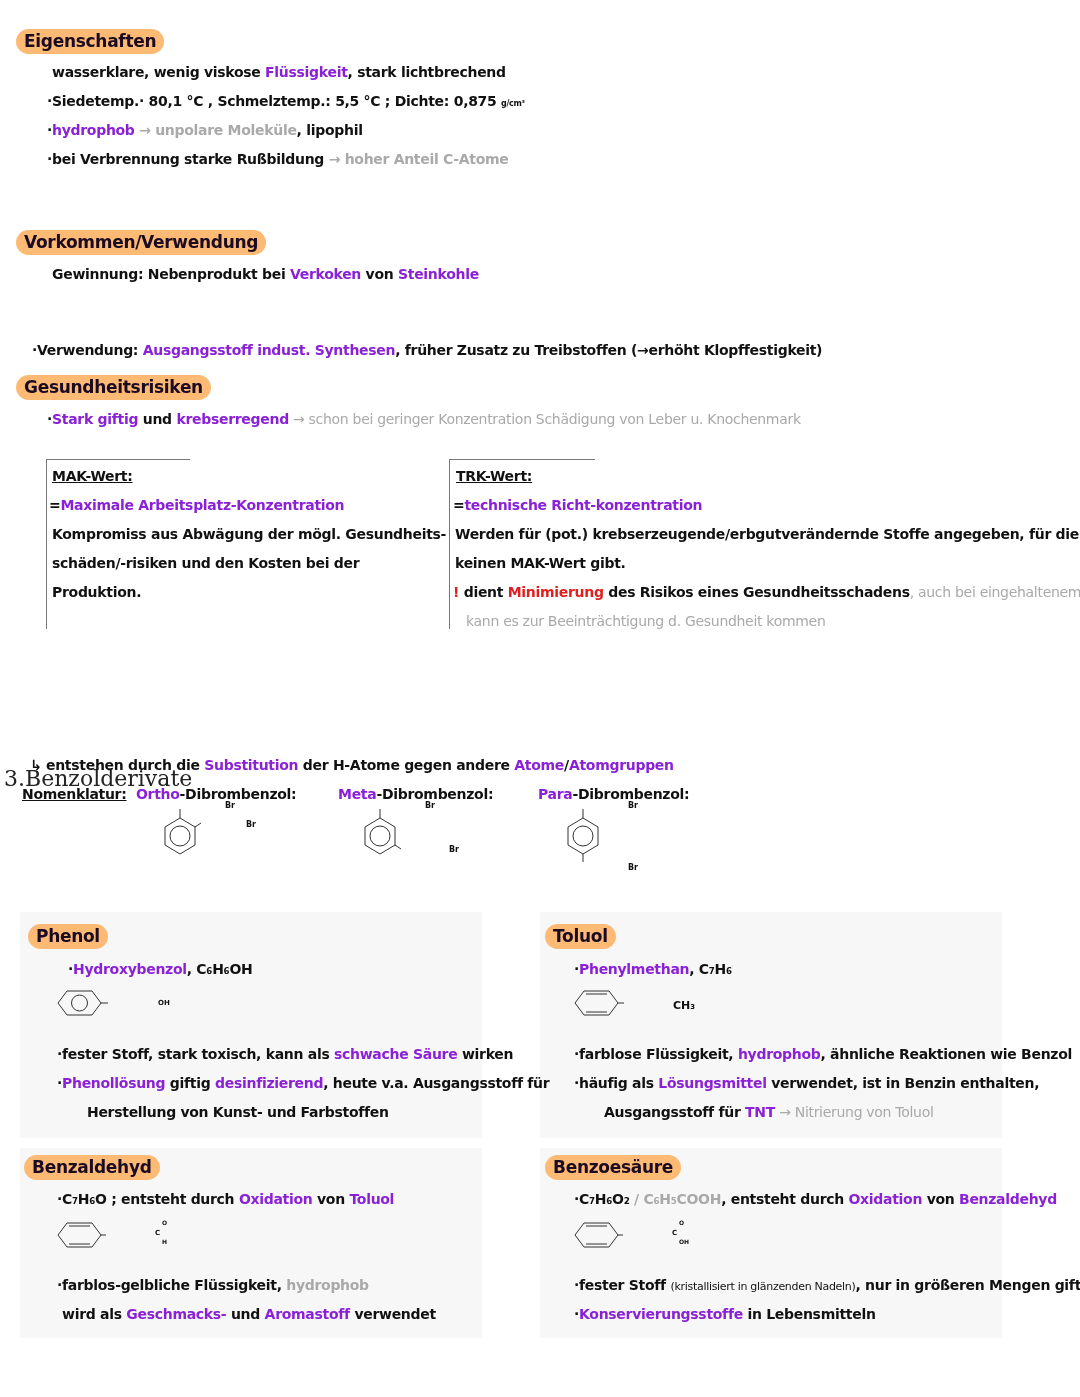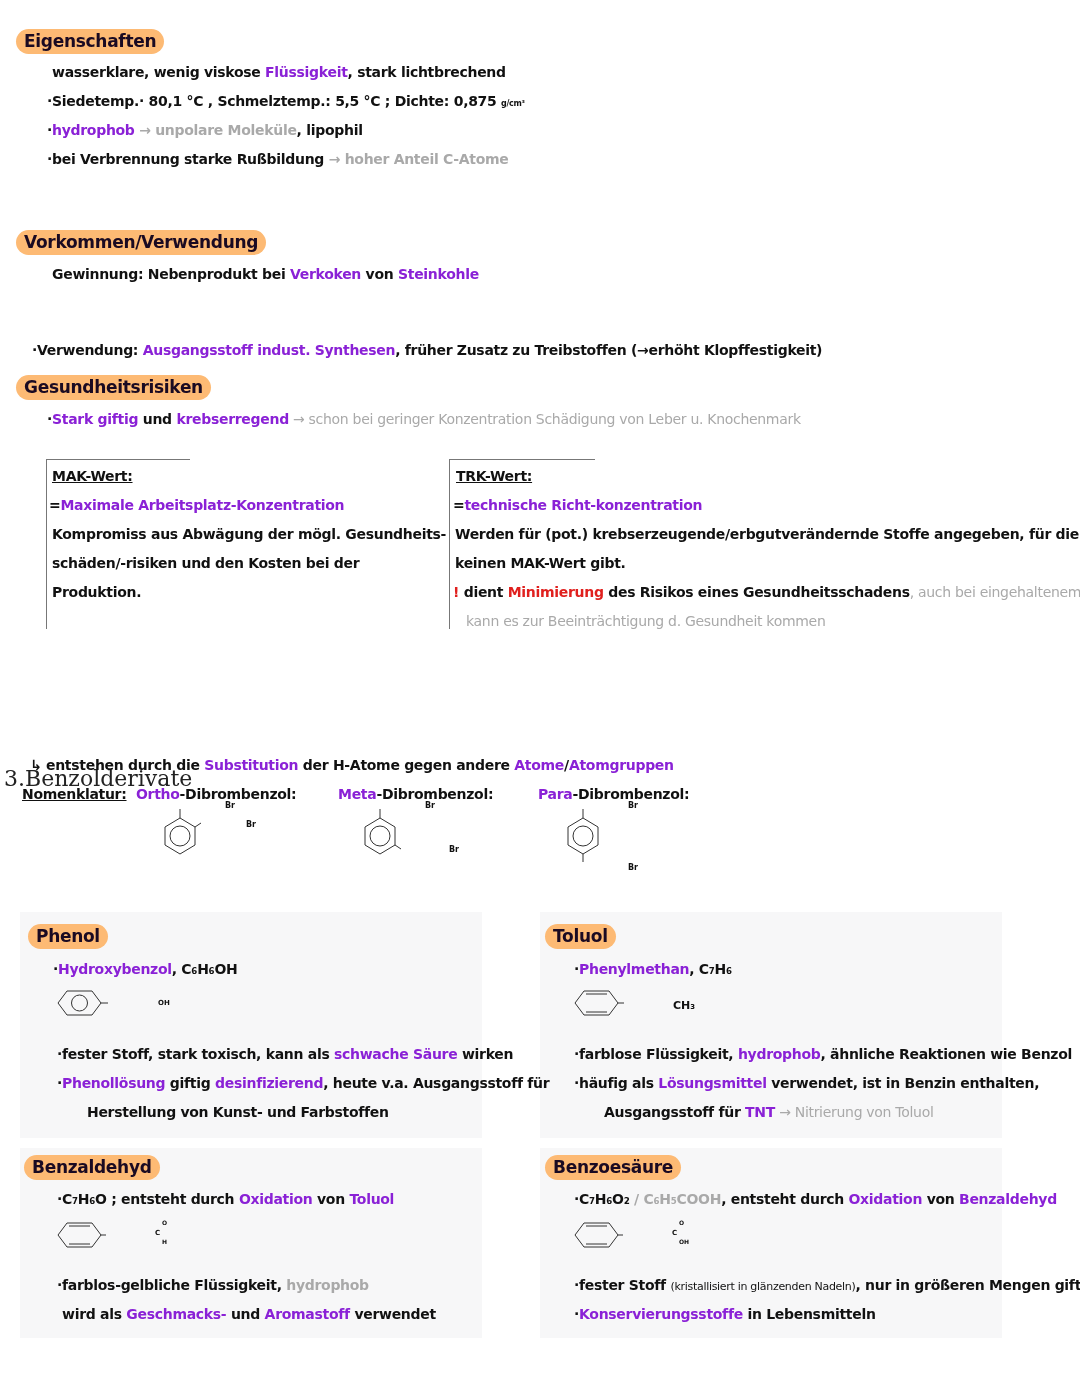--- a/index.html
+++ b/index.html
@@ -115,21 +115,21 @@
 </svg>
 <div class="abs small" style="left:580px;top:801px;">Br</div>
 <div class="abs small" style="left:580px;top:863px;">Br</div>
 
 <div class="card" style="left:20px;top:912px;width:462px;height:226px;"></div>
 <div class="card" style="left:540px;top:912px;width:462px;height:226px;"></div>
 <div class="card" style="left:20px;top:1148px;width:462px;height:190px;"></div>
 <div class="card" style="left:540px;top:1148px;width:462px;height:190px;"></div>
 
 <div class="pill" style="left:28px;top:924px;">Phenol</div>
-<div class="line" style="left:53px;top:961px;text-align:right;">
+<div class="line" style="left:68px;top:961px;text-align:right;">
   <span>·</span><span class="p">Hydroxybenzol</span><span>,  C₆H₆OH</span>
 </div>
 <svg style="left:58px;top:988px;" width="60" height="30">
   <polygon points="0,15 9,3 34,3 43,15 34,27 9,27" fill="none" stroke="#333" stroke-width="1"></polygon>
   <circle cx="21.5" cy="15" r="8" fill="none" stroke="#333" stroke-width="1"></circle>
   <line x1="43" y1="15" x2="50" y2="15" stroke="#333" stroke-width="1"></line>
 </svg>
 <div class="abs small" style="left:110px;top:999px;font-size:7px;">OH</div>
 <div class="line" style="left:57px;top:1046px;">
   <span>·fester Stoff,  stark toxisch,  kann als  </span><span class="p">schwache Säure</span><span>  wirken</span>

